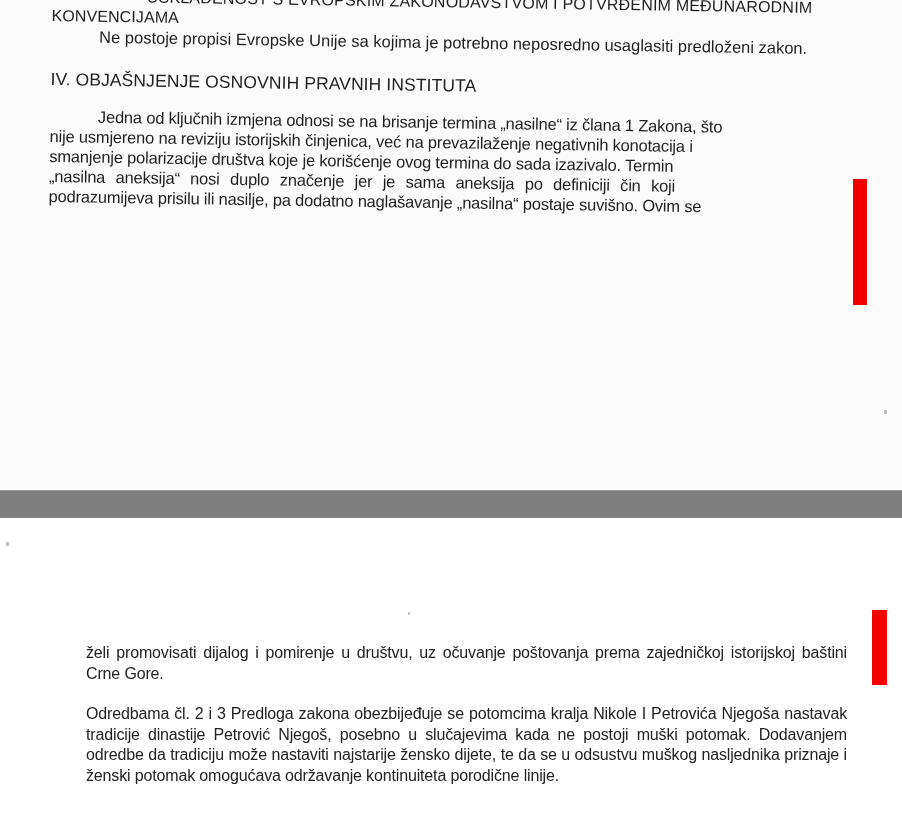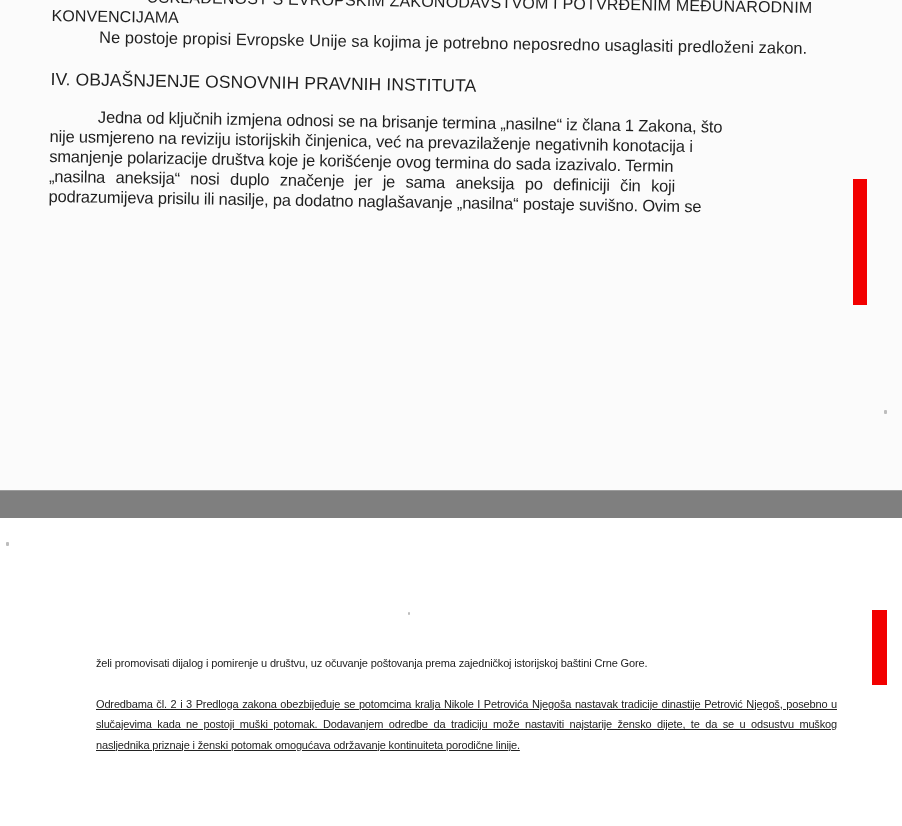--- a/index.html
+++ b/index.html
@@ -33,22 +33,22 @@
     background: #7f7f7f; border-top: 1px solid #9c9c9c; border-bottom: 1px solid #b0b0b0;
   }
   .page-bottom {
     position: absolute; left: 0; top: 518px; width: 902px; height: 308px; background: #ffffff; overflow: hidden;
   }
   .doc2 {
     position: absolute; left: 78px; top: 117px; width: 777px;
     font-family: "Liberation Sans", "DejaVu Sans", sans-serif;
     color: #222;
   }
-  .doc2 p { margin: 18px; font-size: 11px; line-height: 20.5px; text-align: justify; letter-spacing: -0.15px; }
-  .doc2 p + p { margin-top: 20px; text-decoration: underline; }
+  .doc2 p { margin: 8px; font-size: 16px; line-height: 20.5px; text-align: justify; letter-spacing: -0.15px; }
+  .doc2 p + p { margin-top: 20px; }
   .red-mark { position: absolute; background: #f20000; }
   .speck { position: absolute; width: 3px; height: 4px; background: #bdbdbd; border-radius: 1px; }
 </style>
 </head>
 <body>
 
 <div class="page-top">
   <div class="scan">
     <div class="line heading-cut">USKLAĐENOST S EVROPSKIM ZAKONODAVSTVOM I POTVRĐENIM MEĐUNARODNIM</div>
     <div class="line heading-a">KONVENCIJAMA</div>

